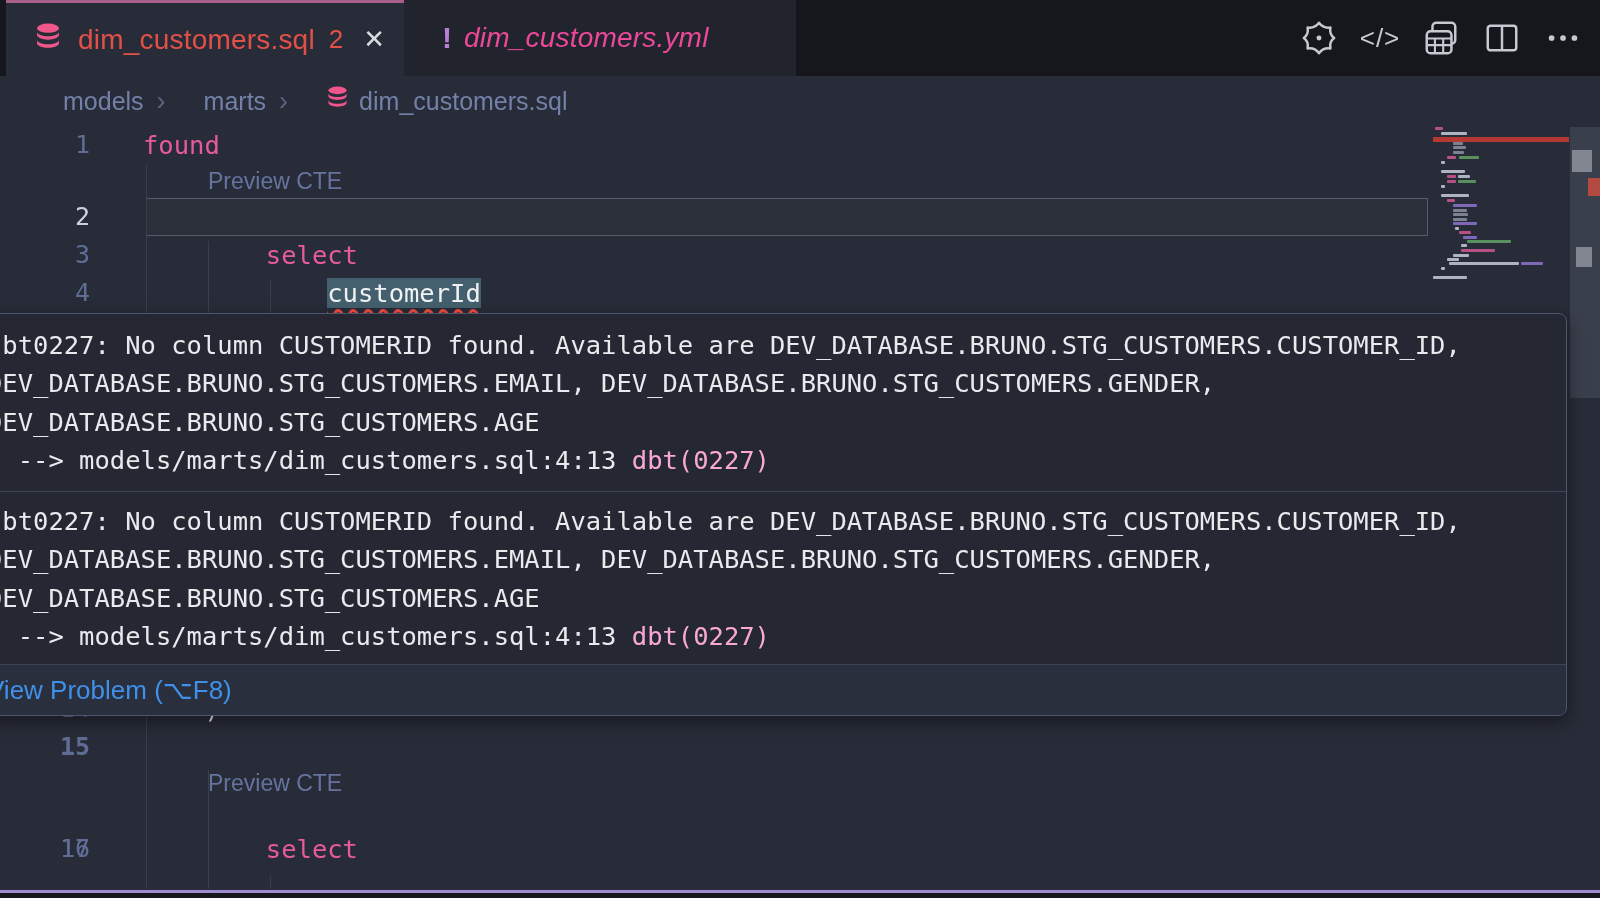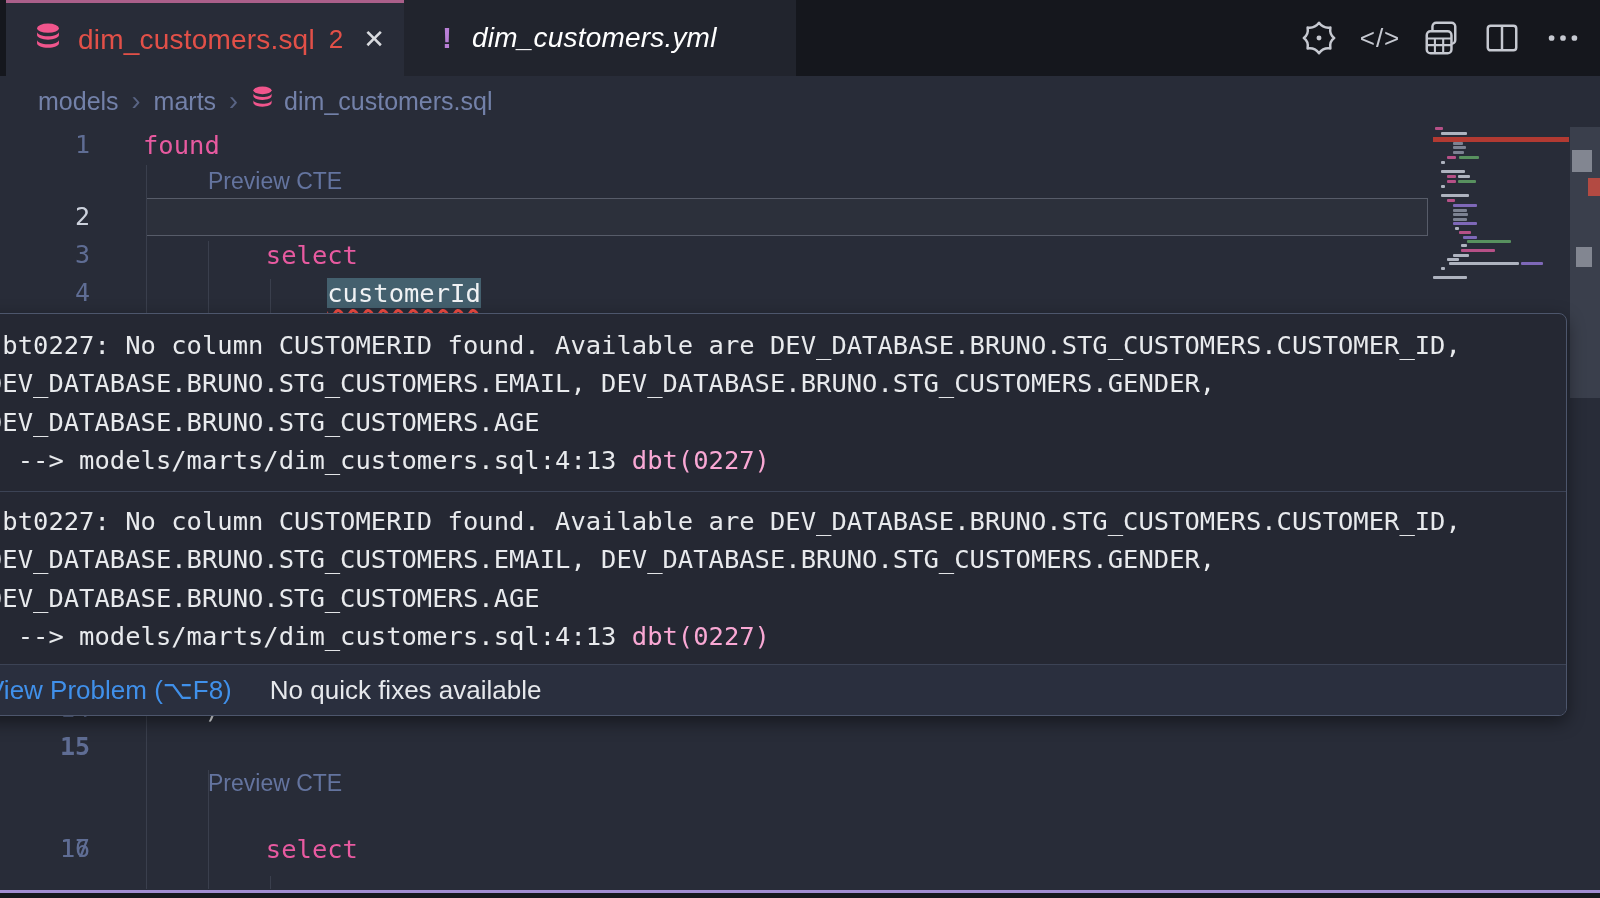--- a/index.html
+++ b/index.html
@@ -6,33 +6,33 @@
   .window{position:relative;width:1600px;height:898px;background:#282c38;overflow:hidden;
           font-family:"Liberation Sans",sans-serif;}
 
   
   .tabbar{position:absolute;left:0;top:0;width:1600px;height:76px;background:#15171d;}
   .tab{position:absolute;top:0;height:76px;display:flex;align-items:center;box-sizing:border-box;}
   .tab.active{left:6px;width:398px;background:#282c38;border-top:3px solid #aa5f8a;padding-left:28px;}
   .tab.inactive{left:404px;width:392px;background:#21242d;padding-left:38px;}
   .tab-label{font-size:28px;letter-spacing:.2px;}
   .tab.active .tab-label{color:#e25048;margin-left:16px;}
-  .tab.inactive .tab-label{color:#ffffff;font-style:italic;margin-left:20px;text-align:center;}
+  .tab.inactive .tab-label{color:#ec4899;font-style:italic;margin-left:12px;text-align:center;}
   .tab-badge{color:#e25048;font-size:26px;margin-left:14px;}
   .tab-close{color:#d8dade;font-size:26px;margin-left:20px;cursor:pointer;}
   .warn-mark{color:#b97fd6;font-size:30px;font-weight:bold;}
   .editor-actions{position:absolute;right:18px;top:0;height:76px;display:flex;align-items:center;gap:23px;}
   .action-icon{width:38px;height:38px;display:flex;align-items:center;justify-content:center;color:#c6c9d1;}
   .action-icon svg{display:block;}
   .code-glyph{font-size:26px;color:#c6c9d1;font-family:"Liberation Sans",sans-serif;letter-spacing:1px;}
 
   
   .breadcrumbs{position:absolute;left:0;top:76px;width:1600px;height:50px;display:flex;align-items:center;
                padding-left:38px;box-sizing:border-box;color:#7381a9;font-size:25px;}
-  .crumb{cursor:pointer;}
+  .crumb{cursor:pointer;margin-left:25px;}
   .crumb-sep{color:#596484;font-size:27px;margin:0 13px;}
   .crumb-file{display:flex;align-items:center;gap:10px;}
 
   
   .editor-area{position:absolute;left:0;top:126px;width:1600px;height:772px;}
   .row{position:absolute;left:0;width:1600px;height:38px;line-height:38px;}
   .gnum{position:absolute;left:0;top:0;width:90px;text-align:right;color:#5f6d94;
         font-family:"DejaVu Sans Mono",monospace;font-size:25px;}
   .gnum.cur{color:#ccd1dc;}
   .codespan{position:absolute;left:143px;top:0;white-space:pre;font-family:"DejaVu Sans Mono",monospace;
@@ -257,20 +257,19 @@
       <div class="hv-msg">dbt0227: No column CUSTOMERID found. Available are DEV_DATABASE.BRUNO.STG_CUSTOMERS.CUSTOMER_ID, DEV_DATABASE.BRUNO.STG_CUSTOMERS.EMAIL, DEV_DATABASE.BRUNO.STG_CUSTOMERS.GENDER, DEV_DATABASE.BRUNO.STG_CUSTOMERS.AGE</div>
       <div class="hv-loc"><span>  --&gt; models/marts/dim_customers.sql:4:13 </span><span class="hv-code">dbt(0227)</span></div>
     </div>
     <div class="hv-div"></div>
     <div class="hv-block second">
       <div class="hv-msg">dbt0227: No column CUSTOMERID found. Available are DEV_DATABASE.BRUNO.STG_CUSTOMERS.CUSTOMER_ID, DEV_DATABASE.BRUNO.STG_CUSTOMERS.EMAIL, DEV_DATABASE.BRUNO.STG_CUSTOMERS.GENDER, DEV_DATABASE.BRUNO.STG_CUSTOMERS.AGE</div>
       <div class="hv-loc"><span>  --&gt; models/marts/dim_customers.sql:4:13 </span><span class="hv-code">dbt(0227)</span></div>
     </div>
     <div class="hv-footer">
       <span class="hv-link">View Problem (⌥F8)</span>
-      <span class="hv-status">No quick fixes available</span>
     </div>
   </div>
 
   <div class="bottom-accent"></div>
   <div class="bottom-strip"></div>
 
 </div>
 
 </body></html>

